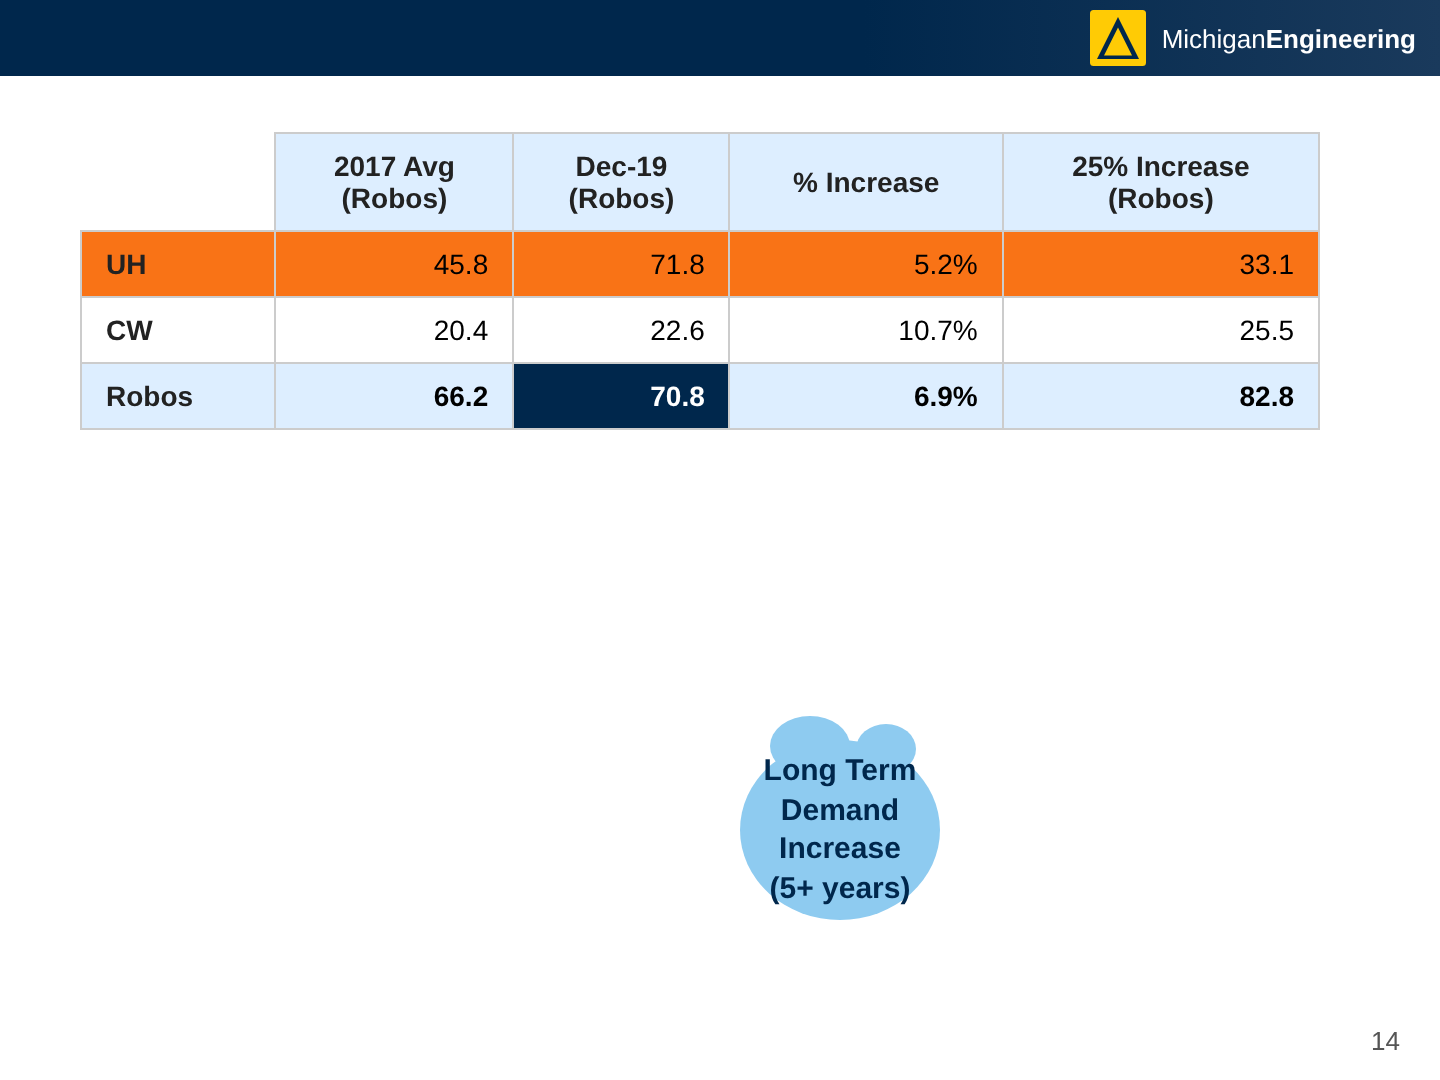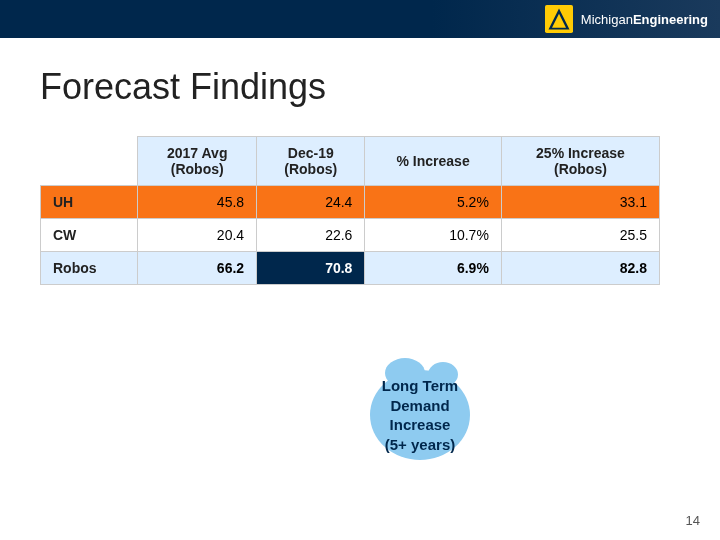--- a/index.html
+++ b/index.html
@@ -182,38 +182,37 @@
       <polygon points="16,4 28,28 4,28" fill="#00274C"></polygon>
       <polygon points="16,10 24,26 8,26" fill="#FFCB05"></polygon>
     </svg>
     <span class="logo-text">
       Michigan<span>Engineering</span>
     </span>
   </div>
 </div>
 
 <div class="main-content">
-  <h1 class="page-title">Forecast Findings</h1>
 
   <table class="forecast-table">
     <thead>
       <tr class="header-row">
         <th style="background:#fff;border:none;"></th>
         <th>2017 Avg<br>(Robos)</th>
         <th>Dec-19<br>(Robos)</th>
         <th>% Increase</th>
         <th>25% Increase<br>(Robos)</th>
       </tr>
     </thead>
     <tbody>
 
       <tr class="row-uh">
         <td class="row-label">UH</td>
         <td>45.8</td>
-        <td>24.4</td>
+        <td>71.8</td>
         <td>5.2%</td>
         <td>33.1</td>
       </tr>
 
       <tr class="row-cw">
         <td class="row-label">CW</td>
         <td>20.4</td>
         <td>22.6</td>
         <td>10.7%</td>
         <td>25.5</td>

